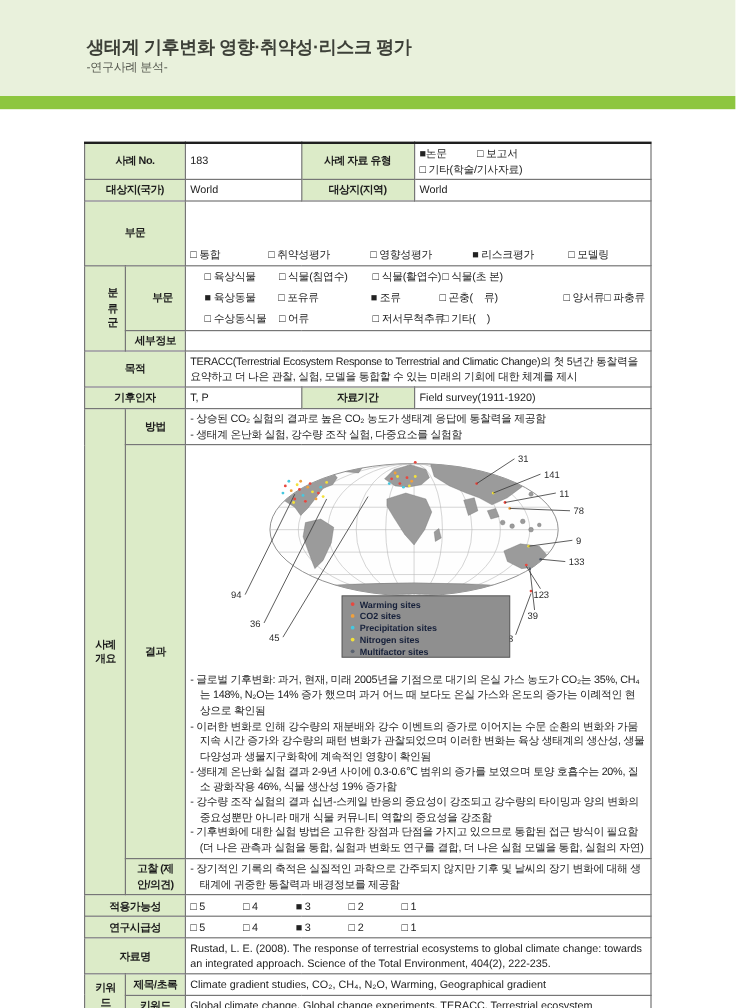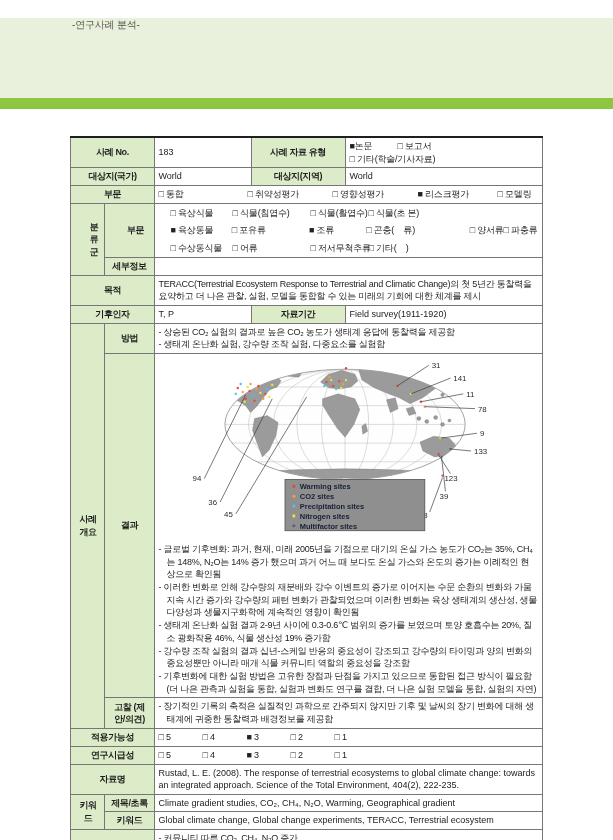--- a/index.html
+++ b/index.html
@@ -6,21 +6,21 @@
   body{
     width:613px;height:840px;background:#ffffff;overflow:hidden;
     font-family:"Liberation Sans","DejaVu Sans",sans-serif;
     -webkit-font-smoothing:antialiased;
   }
   .page{position:relative;width:613px;height:840px;background:#fff;}
 
   
   .band{height:80px;background:#e9f1dc;padding:0 0 0 72px;box-sizing:border-box;}
   .band .ht{padding-top:30px;font-size:15px;font-weight:bold;color:#3d4038;letter-spacing:-0.3px;}
-  .band .hs{margin-top:18px;font-size:10px;color:#55584f;letter-spacing:-0.2px;}
+  .band .hs{margin-top:0;font-size:10px;color:#55584f;letter-spacing:-0.2px;}
   .greenbar{height:11px;background:#8dc63f;}
 
   
   table.case{
     width:471px;margin:27px auto 0;border-collapse:collapse;table-layout:fixed;
     border-top:2px solid #1f1f1f;border-bottom:2px solid #1f1f1f;
     border-left:1px solid #4c4c4c;border-right:1px solid #4c4c4c;
     font-size:9px;color:#222;
   }
   table.case td{
@@ -31,21 +31,21 @@
     background:#dcebc8;font-weight:bold;text-align:center;color:#1d1d1d;
     padding:2px 2px;letter-spacing:-0.4px;margin-top:28px;
   }
   td.vt{vertical-align:top;}
   .bul p{margin:0;padding-left:8px;text-indent:-8px;line-height:12.7px;letter-spacing:-0.25px;}
   .tok{display:inline-block;white-space:pre;letter-spacing:-0.2px;}
 
   
   .doc-opts .tok:nth-child(1){width:48px;}
   .doc-opts .tok:nth-child(2){width:56px;}
-  .sector-opts .tok:nth-child(1){width:89px;}
+  .sector-opts .tok:nth-child(1){width:65px;margin-top:36px;}
   .sector-opts .tok:nth-child(2){width:85px;}
   .sector-opts .tok:nth-child(3){width:85px;}
   .sector-opts .tok:nth-child(4){width:80px;}
   .taxrow{display:flex;}
   .taxrow .tok:nth-child(1){width:62px;}
   .taxrow .tok:nth-child(2){width:78px;}
   .taxrow .tok:nth-child(3){width:58px;}
   .taxrow .tok:nth-child(4){width:75px;}
   .taxrow .tok:nth-child(5){width:64px;text-align:right;}
   .rate .tok{width:44px;}
@@ -61,20 +61,21 @@
   .map text{font-family:"Liberation Sans","DejaVu Sans",sans-serif;}
   .callout-num{font-size:8px;fill:#2a2a2a;}
   .legend-label{font-size:7.6px;font-weight:bold;fill:#16203a;}
 </style>
 </head>
 <body>
 
 <div class="page">
 
   <div class="band">
+    <div class="ht">생태계 기후변화 영향·취약성·리스크 평가</div>
     <div class="hs">-연구사례 분석-</div>
   </div>
   <div class="greenbar"></div>
 
   <table class="case">
     <colgroup>
         <col style="width:34px">
         <col style="width:49px">
         <col style="width:97px">
         <col style="width:94px">

